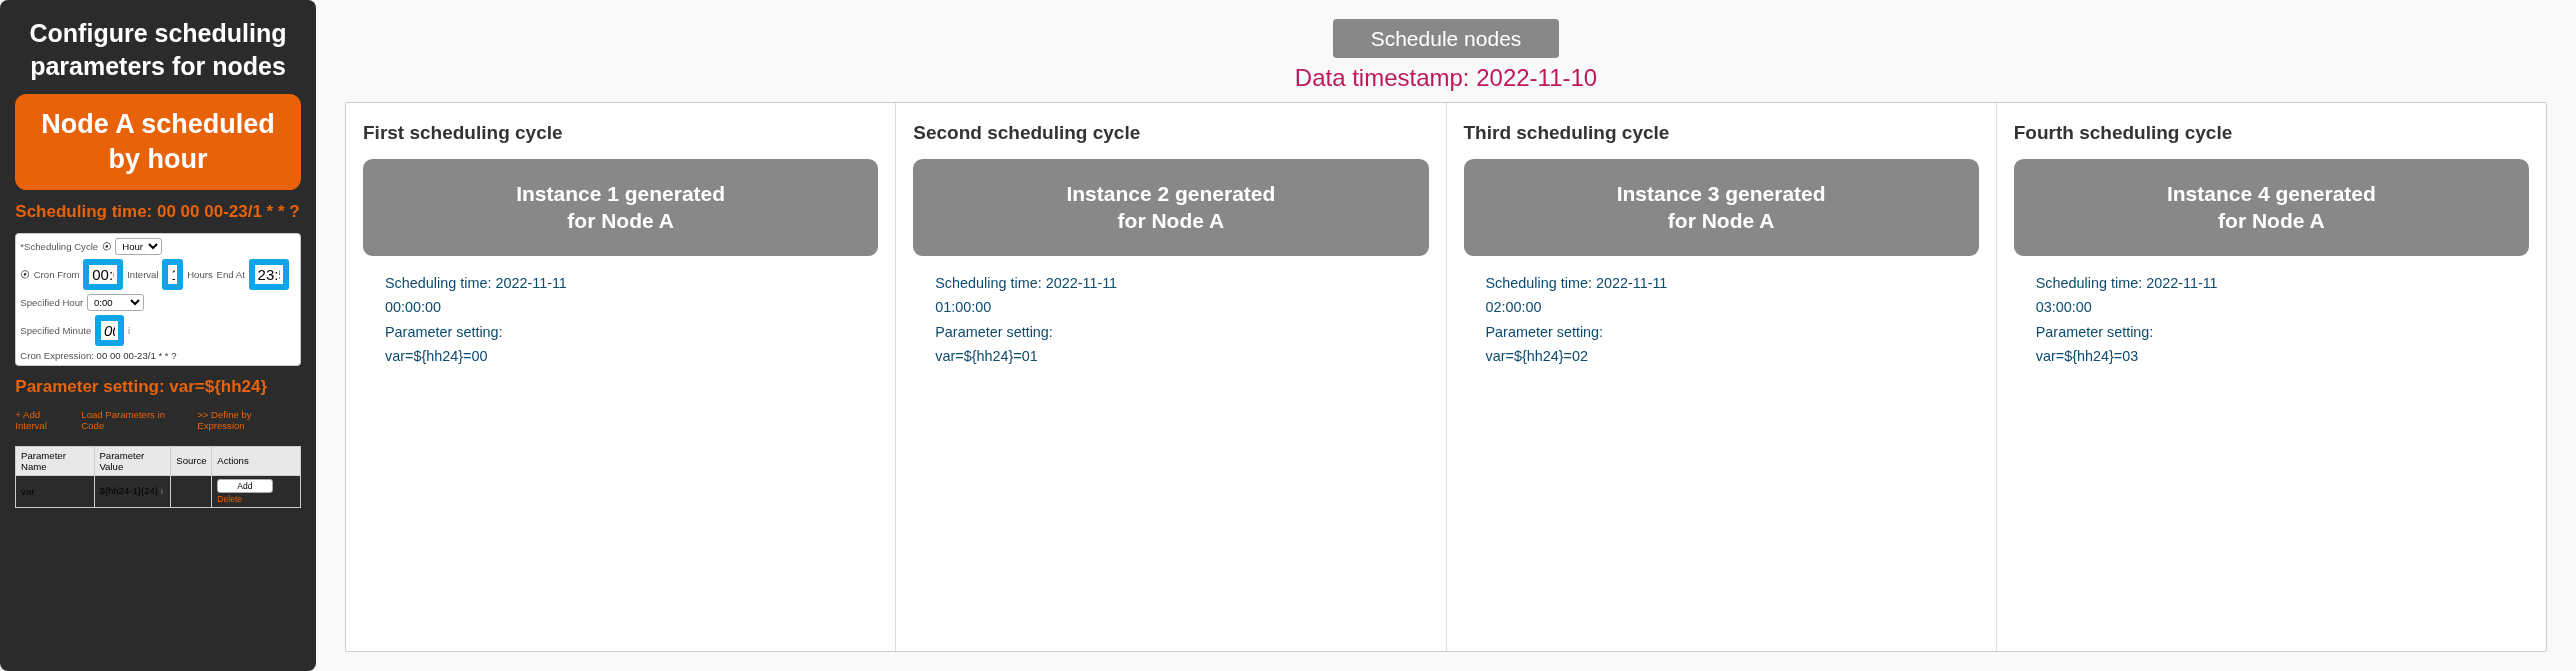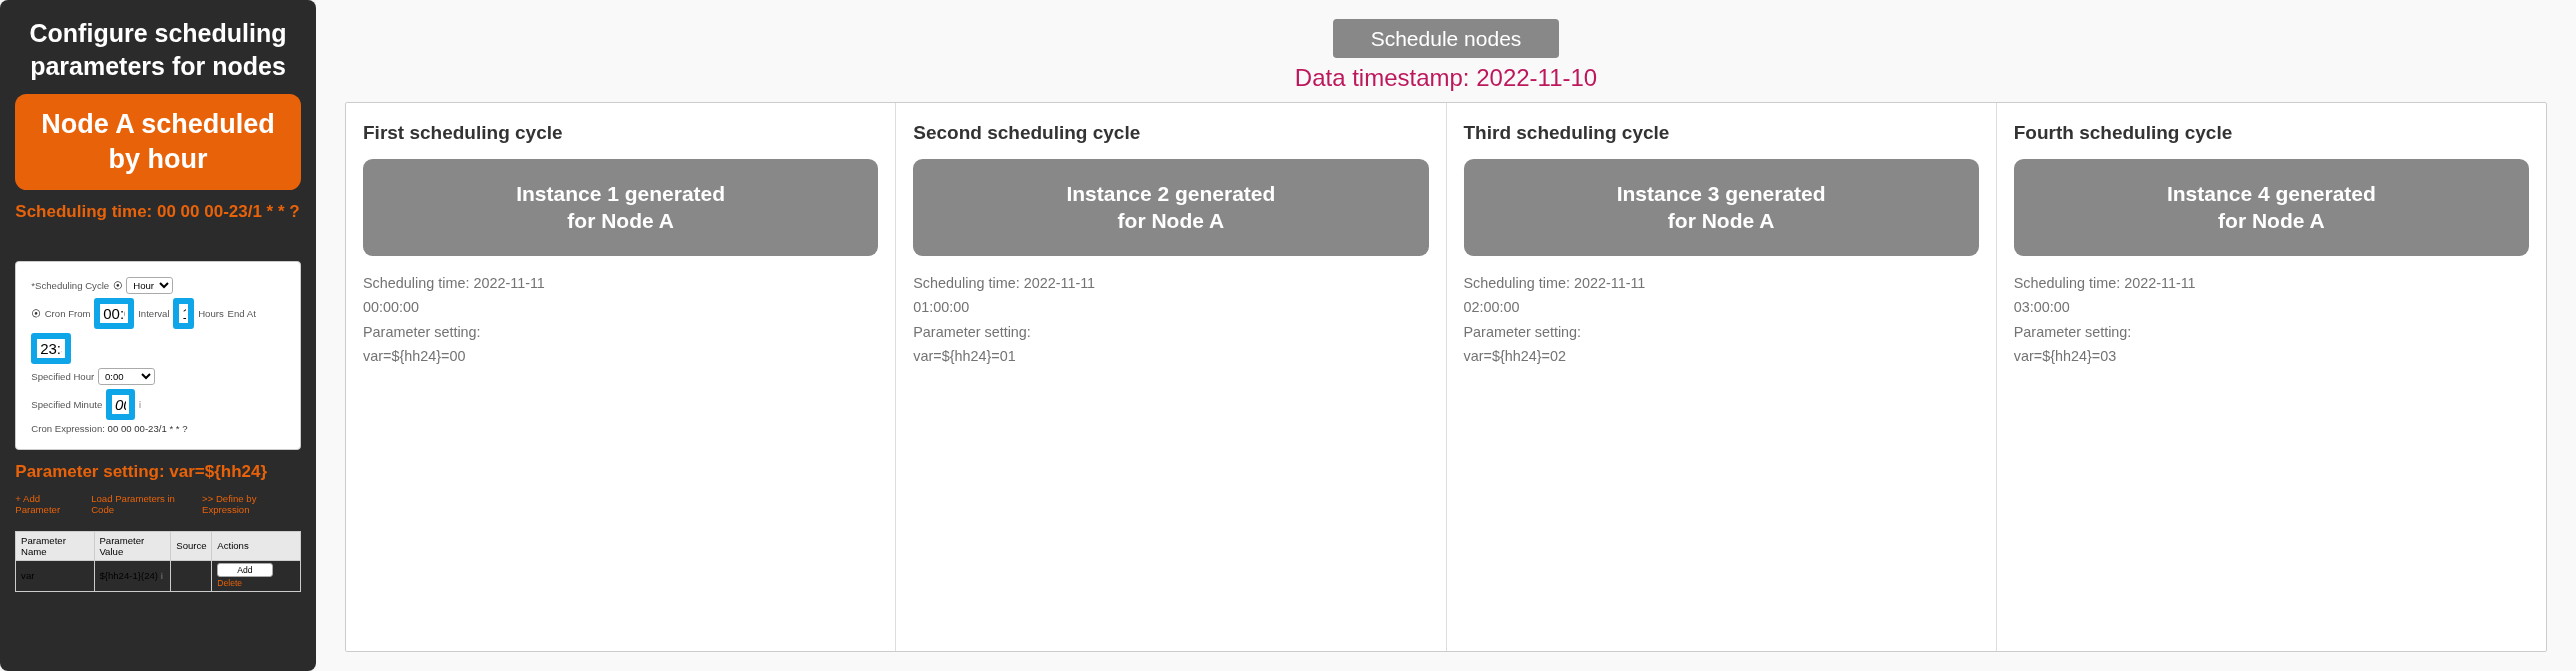--- a/index.html
+++ b/index.html
@@ -46,24 +46,23 @@
     .scheduling-time {
       color: #e8620a;
       font-size: 17px;
       font-weight: bold;
     }
 
     .config-box {
       background: #fff;
       border: 1px solid #ccc;
       border-radius: 3.8px;
-      padding: 15px;
+      padding: 4px;
       font-size: 10.5px;
       color: #333;
-      margin-top: 28px;
     }
 
     .config-row {
       display: flex;
       align-items: center;
       gap: 3.8px;
       margin-bottom: 3.8px;
     }
 
     .config-label {
@@ -210,22 +209,23 @@
       font-size: 21px;
       font-weight: bold;
       text-align: center;
       border-radius: 9.6px;
       padding: 21px 13.4px;
       line-height: 1.3;
     }
 
     .cycle-details {
       font-size: 14.4px;
-      color: #737373;
+      color: #0c4a6e;
       line-height: 1.7;
+      margin-left: 22px;
     }
   </style>
 </head>
 <body>
 
 <div class="left-panel">
   <div class="left-title" style="white-space:pre-line;">Configure scheduling
 parameters for nodes</div>
 
   <div class="node-button" style="white-space:pre-line;">Node A scheduled
@@ -264,21 +264,21 @@
     </div>
     <div class="cron-expr">
       <span class="config-label">Cron Expression:</span>
       <span>00 00 00-23/1 * * ?</span>
     </div>
   </div>
 
   <div class="param-setting-label">Parameter setting: var=${hh24}</div>
 
   <div class="param-actions">
-    <span style="cursor:pointer;">+ Add Parameter</span>
+    <span style="cursor:pointer;">+ Add Interval</span>
     <span style="cursor:pointer;">Load Parameters in Code</span>
     <span style="cursor:pointer;">&gt;&gt; Define by Expression</span>
   </div>
 
   <table class="param-table">
     <thead>
       <tr>
         <th>Parameter Name</th>
         <th>Parameter Value</th>
         <th>Source</th>

